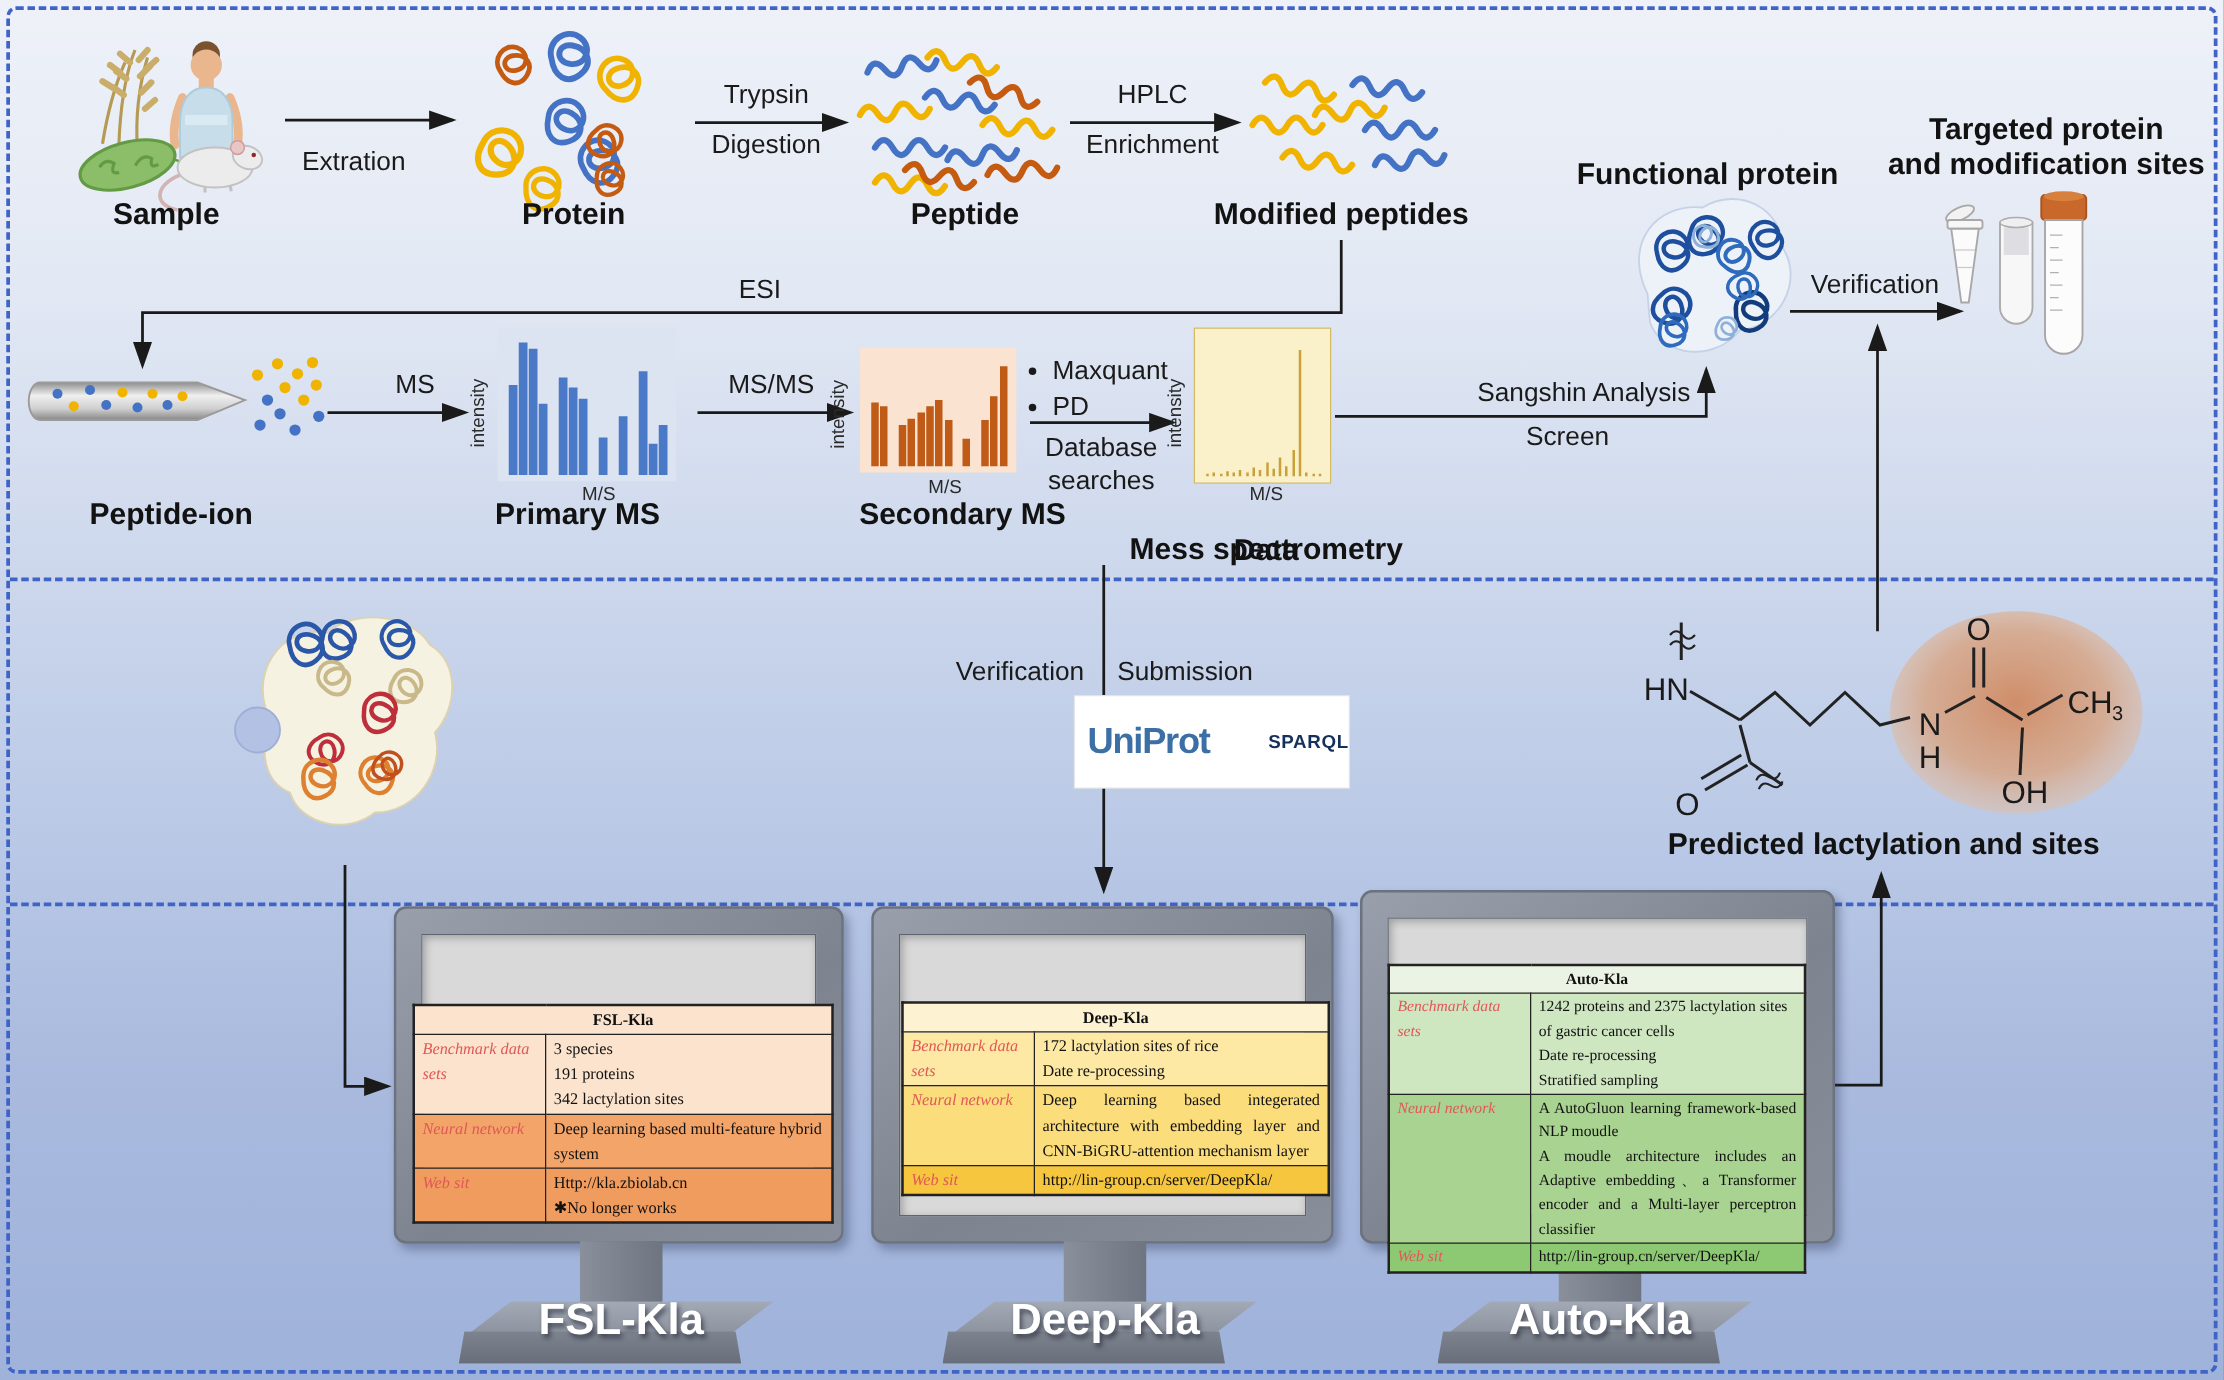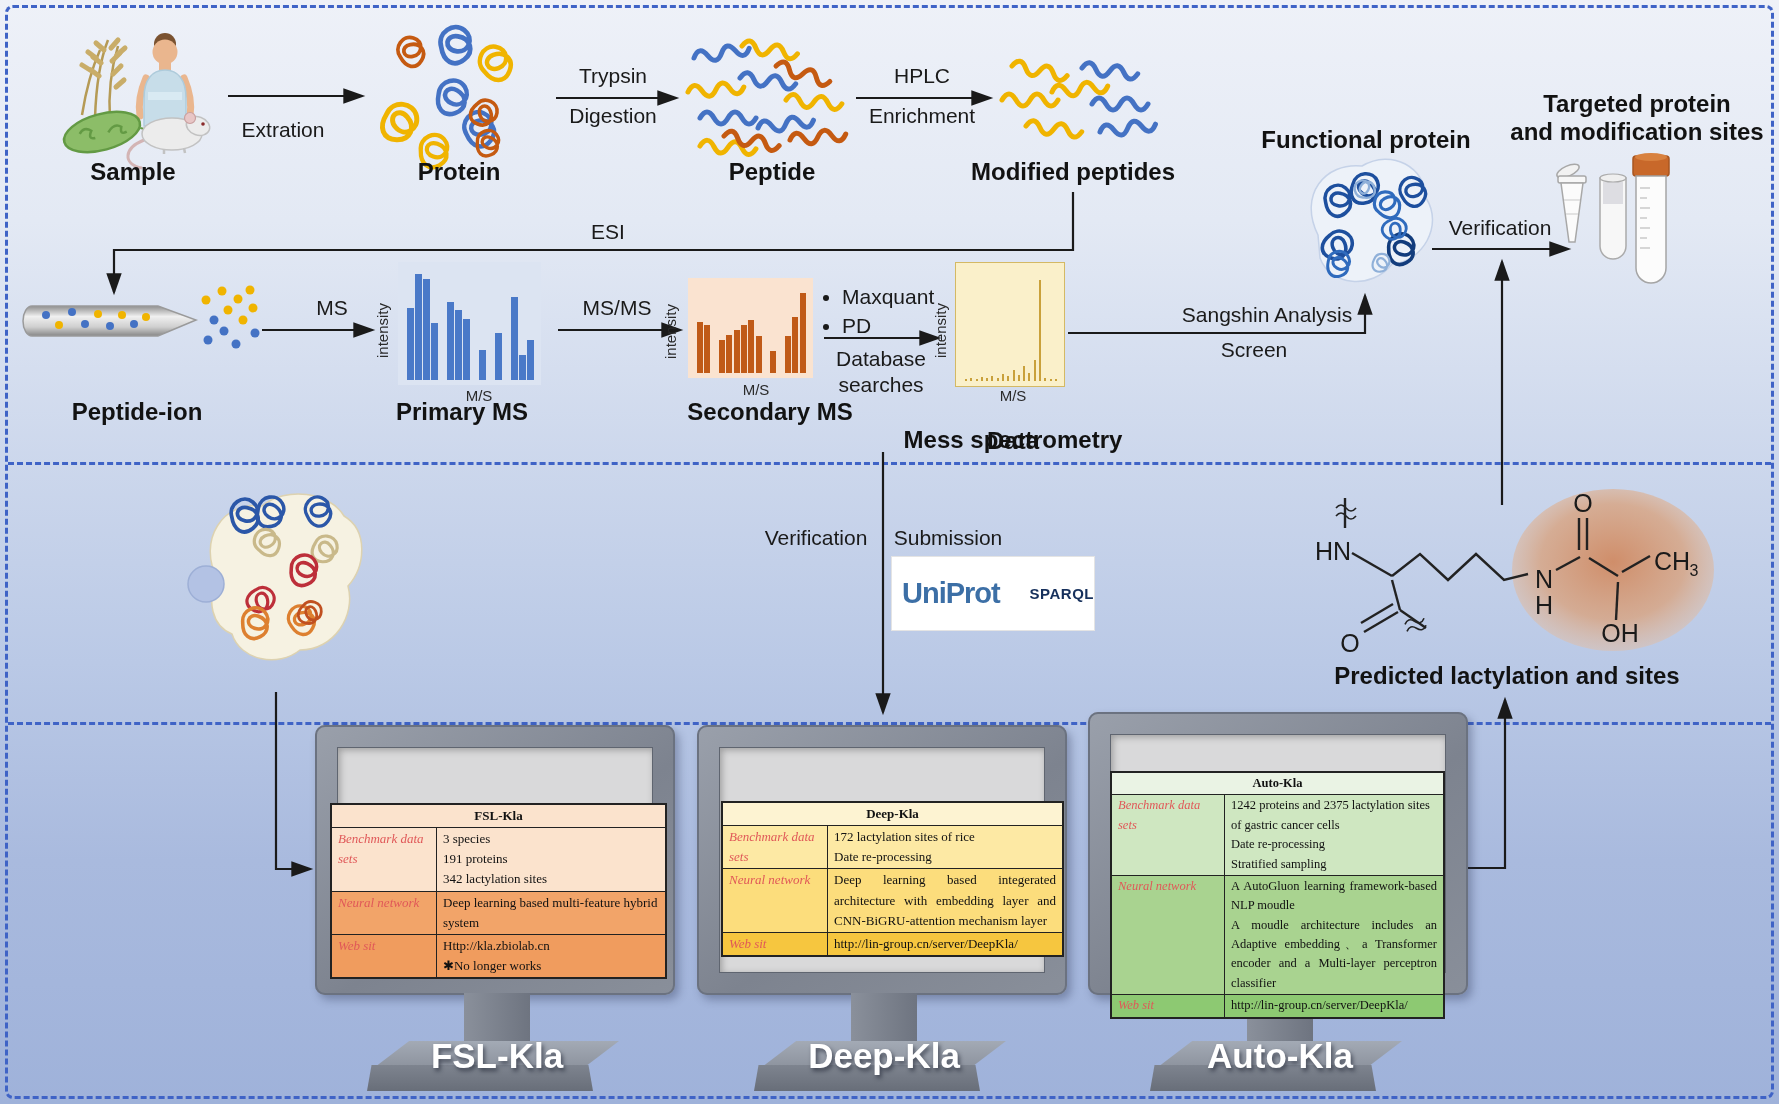--- a/index.html
+++ b/index.html
@@ -402,21 +402,21 @@
   </div>
   <div class="vaxis" style="left:374px;top:278px;height:105px;">intensity</div>
   <div class="vaxis" style="left:662px;top:288px;height:86px;">intensity</div>
   <div class="vaxis" style="left:932px;top:278px;height:105px;">intensity</div>
   <div class="haxis" style="left:479px;top:387px;">M/S</div>
   <div class="haxis" style="left:756px;top:381px;">M/S</div>
   <div class="haxis" style="left:1013px;top:387px;">M/S</div>
 
   <div class="arr" style="left:816px;top:526px;">Verification</div>
   <div class="arr" style="left:948px;top:526px;">Submission</div>
-  <div class="logo-box" style="left:892px;top:557px;width:202px;height:73px;justify-content:flex-start;padding-left:10px;box-sizing:border-box;">
+  <div class="logo-box" style="left:860px;top:557px;width:219px;height:73px;justify-content:flex-start;padding-left:10px;box-sizing:border-box;">
     <span class="uni">UniProt</span>
     <span style="width:66px;"></span>
     <span class="sparql">SPARQL</span>
   </div>
 
   <div class="lbl" style="left:1507px;top:662px;">Predicted lactylation and sites</div>
 
   <div class="monitor" style="left:315px;top:725px;width:360px;height:270px;">
     <div class="screen"></div>
   </div>

